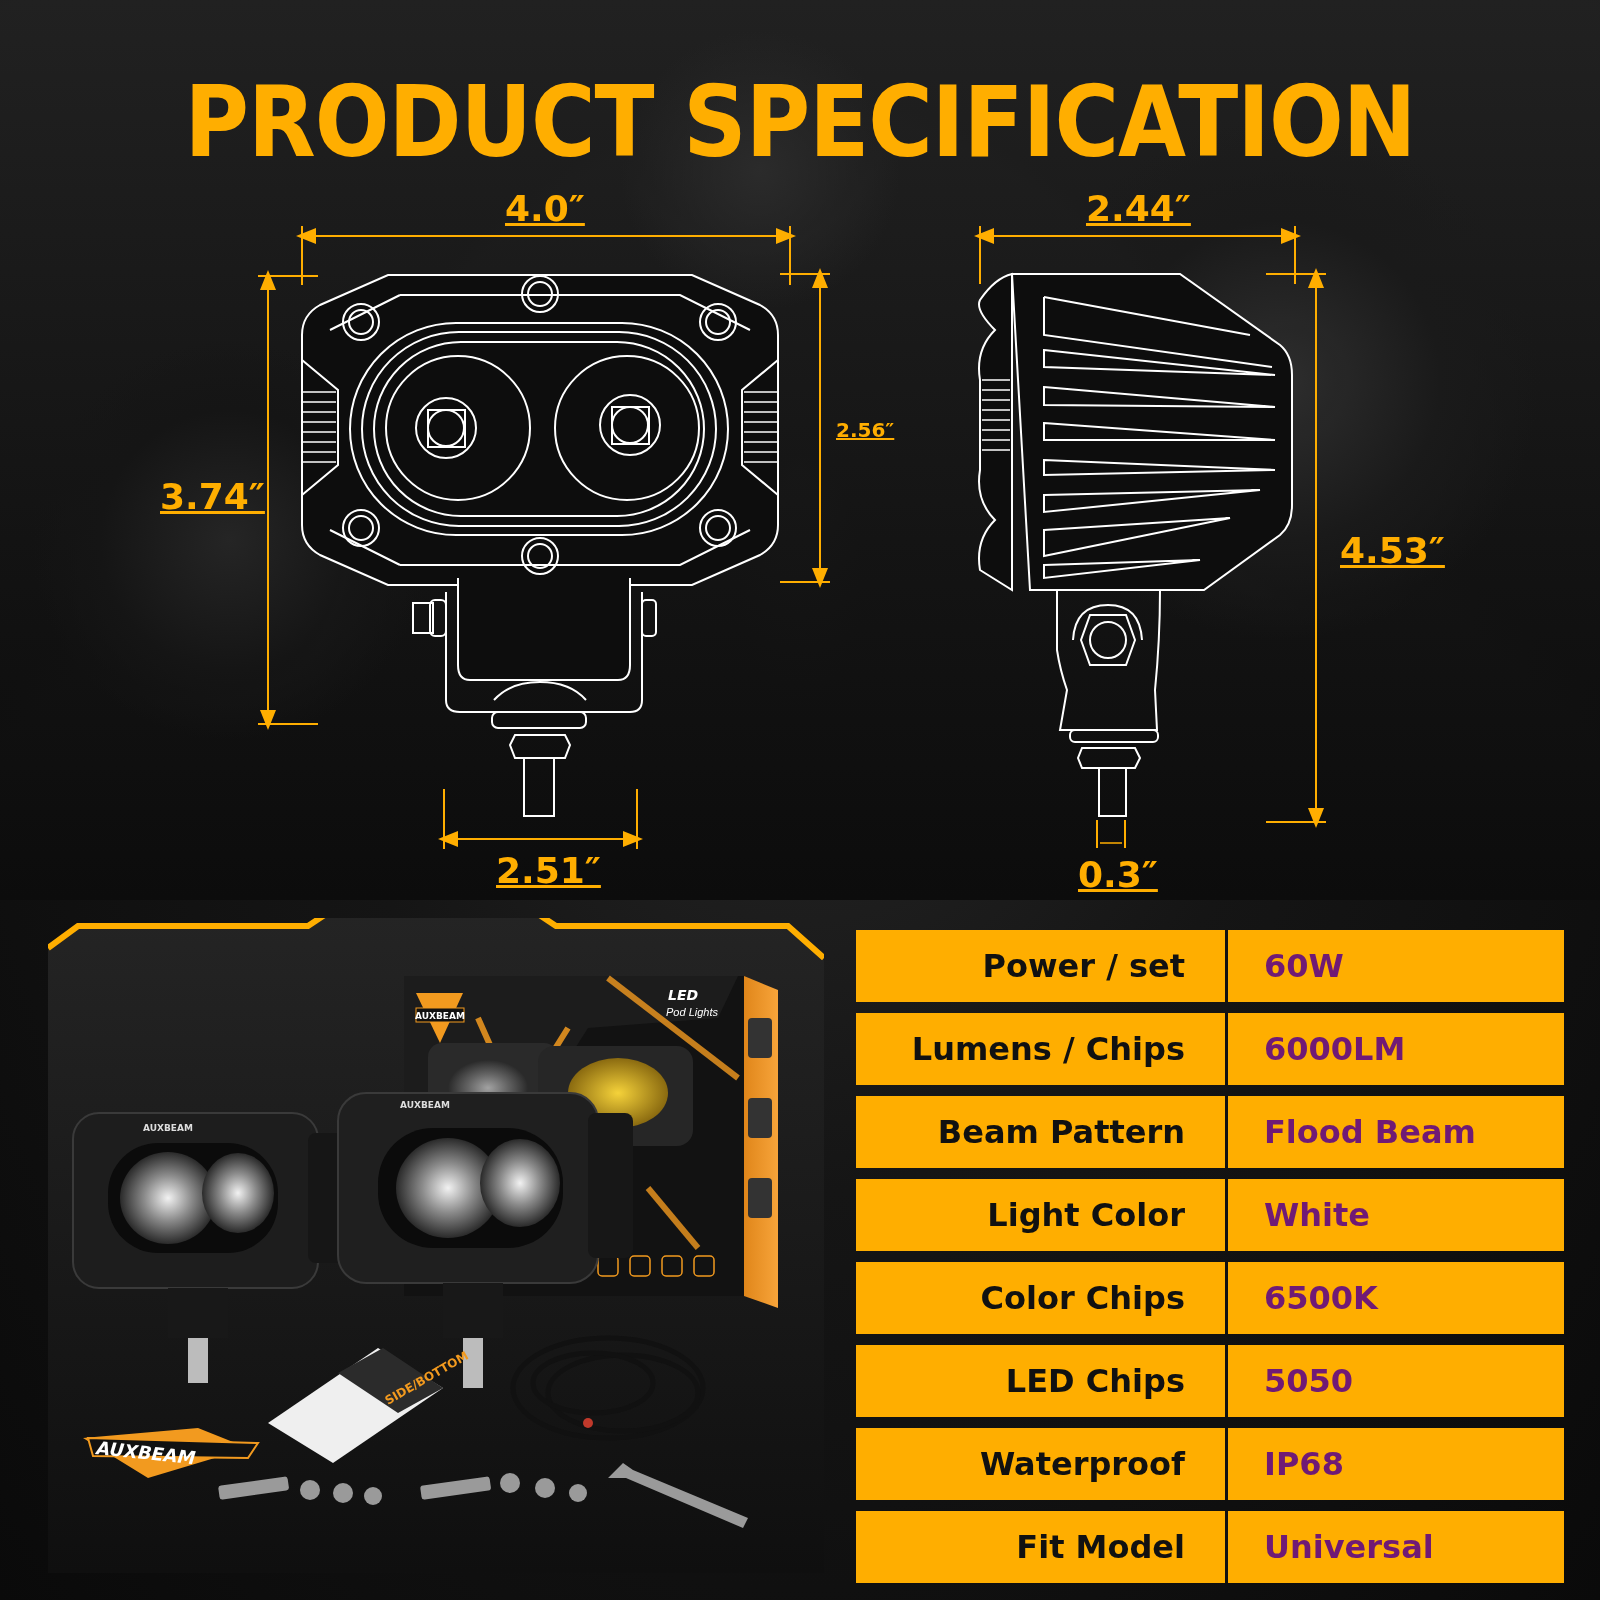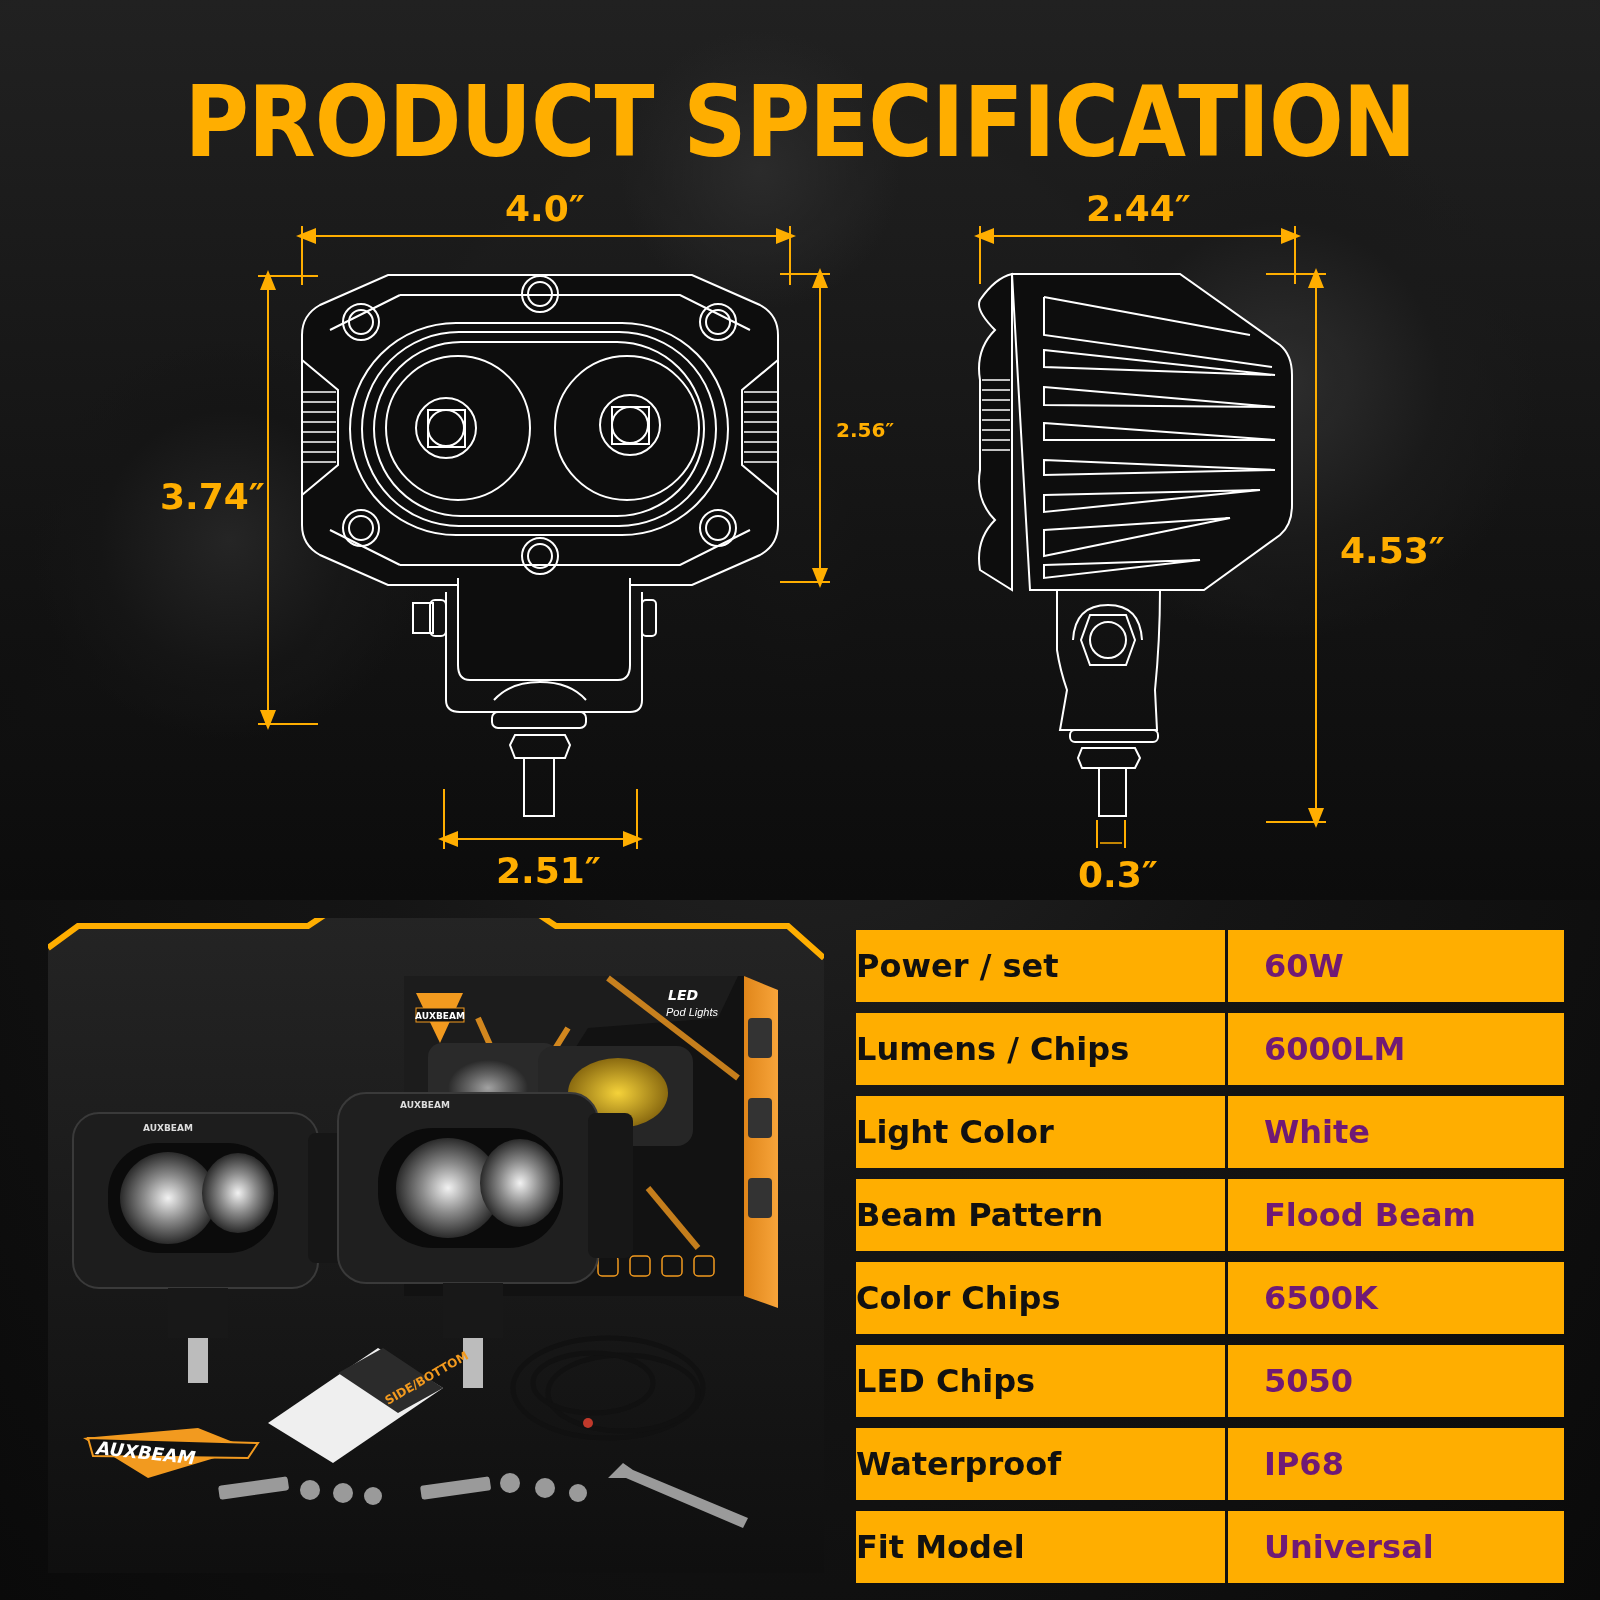--- a/index.html
+++ b/index.html
@@ -9,26 +9,26 @@
   .bg-texture{position:absolute;left:0;top:0;width:1600px;height:900px;
     background:
       radial-gradient(circle at 1280px 380px,#303030 0,#1b1b1b 160px,transparent 260px),
       radial-gradient(circle at 230px 540px,#262626 0,#161616 130px,transparent 200px),
       radial-gradient(circle at 760px 170px,#2c2c2c 0,transparent 140px),
       linear-gradient(180deg,#222 0%,#141414 60%,#0c0c0c 100%);
     opacity:.95;}
   .title{position:absolute;left:0;top:70px;width:1600px;text-align:center;
     font-family:"DejaVu Sans",sans-serif;font-weight:bold;font-size:88px;letter-spacing:-1px;
     color:#FFAE00;transform:scaleY(1.12);}
-  .dim{position:absolute;font-family:"DejaVu Sans",sans-serif;font-weight:bold;color:#FFAE00;font-size:36px;}
+  .dim{position:absolute;font-family:"DejaVu Sans",sans-serif;font-weight:bold;color:#FFAE00;font-size:36px;text-decoration:underline;}
   svg.overlay{position:absolute;left:0;top:0;}
   .promo-panel{position:absolute;left:48px;top:918px;width:776px;height:655px;}
   .spec-table{position:absolute;left:856px;top:930px;width:708px;}
   .spec-row{display:flex;height:72px;margin-bottom:11px;background:#FFAE00;}
-  .spec-label{width:372px;box-sizing:border-box;padding-right:40px;text-align:left;
+  .spec-label{width:372px;box-sizing:border-box;padding-right:40px;text-align:right;
     font-family:"DejaVu Sans",sans-serif;font-weight:bold;font-size:32px;line-height:72px;color:#111;
     border-right:3px solid #111;}
   .spec-value{flex:1;padding-left:36px;font-family:"DejaVu Sans",sans-serif;font-weight:bold;
     font-size:32px;line-height:72px;color:#701a75;}
   .box-logo-text{font-family:"DejaVu Sans",sans-serif;font-weight:bold;}
 </style>
 </head>
 <body>
 
 <div class="bg-texture"></div>
@@ -279,28 +279,28 @@
 <div class="spec-table">
   <div class="spec-row">
     <div class="spec-label">Power / set</div>
     <div class="spec-value">60W</div>
   </div>
   <div class="spec-row">
     <div class="spec-label">Lumens / Chips</div>
     <div class="spec-value">6000LM</div>
   </div>
   <div class="spec-row">
+    <div class="spec-label">Beam Pattern</div>
+    <div class="spec-value">Flood Beam</div>
+  </div>
+  <div class="spec-row">
     <div class="spec-label">Light Color</div>
     <div class="spec-value">White</div>
   </div>
   <div class="spec-row">
-    <div class="spec-label">Beam Pattern</div>
-    <div class="spec-value">Flood Beam</div>
-  </div>
-  <div class="spec-row">
     <div class="spec-label">Color Chips</div>
     <div class="spec-value">6500K</div>
   </div>
   <div class="spec-row">
     <div class="spec-label">LED Chips</div>
     <div class="spec-value">5050</div>
   </div>
   <div class="spec-row">
     <div class="spec-label">Waterproof</div>
     <div class="spec-value">IP68</div>

